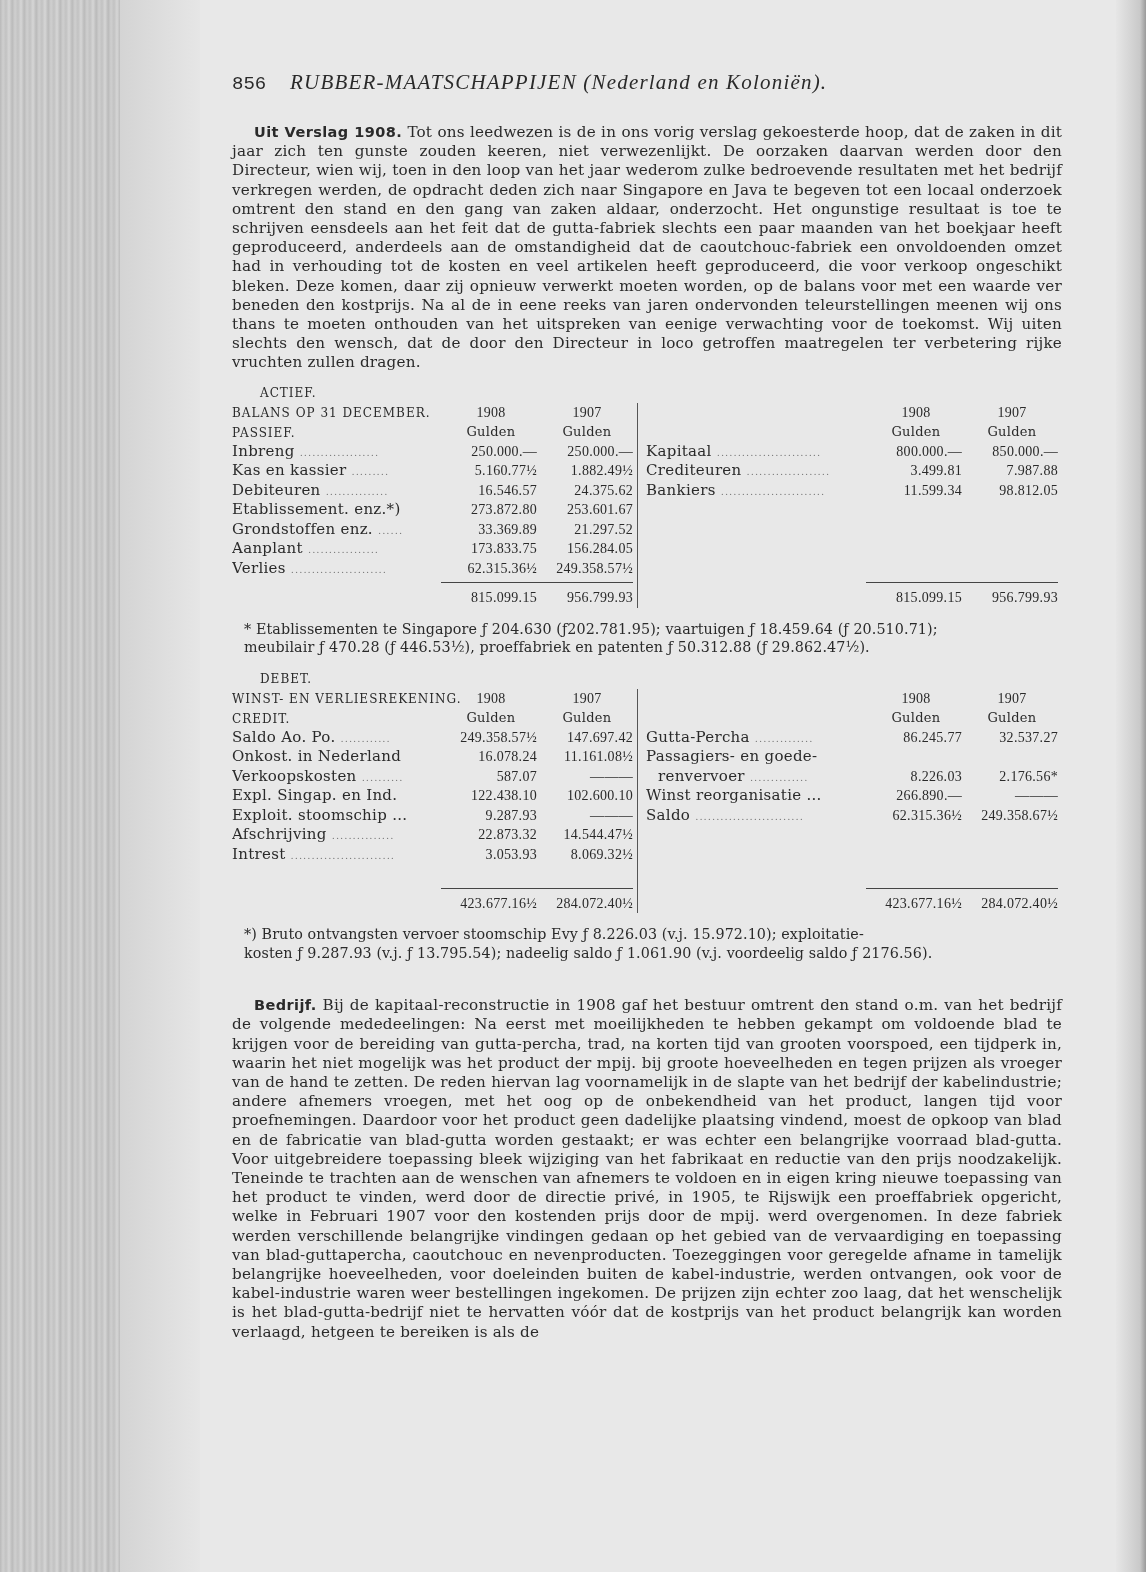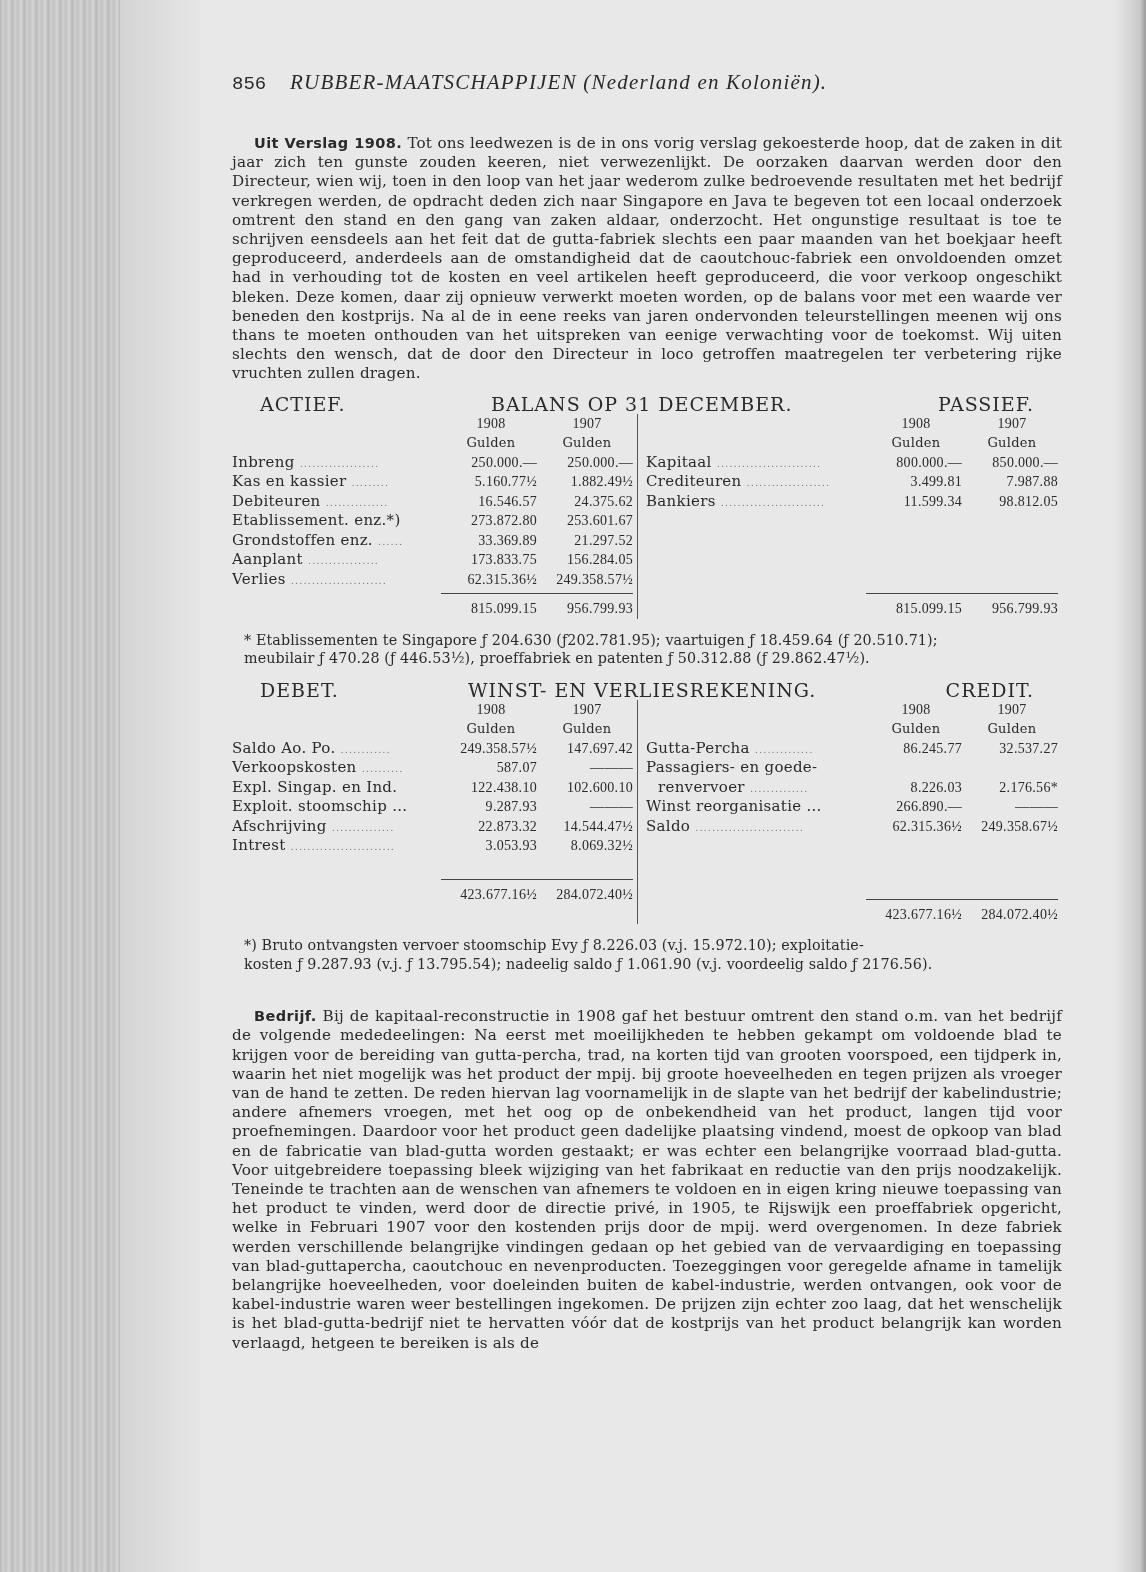--- a/index.html
+++ b/index.html
@@ -25,24 +25,24 @@
 
   .running-head { display: flex; align-items: baseline; height: 40px; }
   .page-no { font-family: Liberation Mono, monospace; font-size: 19px; width: 58px; }
   .running-title { font-family: "Liberation Serif", serif; font-style: italic; font-size: 21px; letter-spacing: 1.2px; }
 
   .para {
     font-size: 15.2px; line-height: 19.2px; text-align: justify; margin: 0;
     text-indent: 22px; letter-spacing: 0.2px;
   }
   .para .lead { font-family: "DejaVu Sans", sans-serif; font-weight: bold; font-size: 14.5px; letter-spacing: 0.4px; }
-  .p1 { margin-top: 24px; }
+  .p1 { margin-top: 13px; }
 
   .tbl { margin-top: 10px; font-size: 14.6px; letter-spacing: 0.3px; }
-  .tbl-head { display: flex; justify-content: space-between; height: 20px; line-height: 20px; font-size: 19px; }
+  .tbl-head { display: flex; height: 20px; line-height: 20px; font-size: 12px; flex-direction: column; }
   .tbl-head span { letter-spacing: 1px; }
   .tbl-head .left { margin-left: 28px; }
   .tbl-head .right { margin-right: 28px; }
   .cols { display: flex; }
   .col-left { width: 405px; border-right: 1.5px solid #555; }
   .col-right { flex: 1; }
   .row { display: flex; height: 19.5px; line-height: 19.5px; white-space: nowrap; }
   .lbl { flex: 1; overflow: hidden; font-size: 15px; }
   .lbl .dots { color: #777; letter-spacing: 1px; font-size: 10px; }
   .num { width: 92px; text-align: right; font-family: "Liberation Serif", serif; font-size: 14px; padding-right: 4px; }
@@ -202,20 +202,25 @@
             <span class="lbl"></span>
           <span class="num hg">Gulden</span>
           <span class="num hg">Gulden</span>
           </div>
         <div class="row">
             <span class="lbl"><span>Saldo Ao. Po.</span> <span class="dots">............</span></span>
             <span class="num">249.358.57½</span>
             <span class="num">147.697.42</span>
           </div>
         <div class="row">
+            <span class="lbl"><span>Onkost. in Nederland</span></span>
+            <span class="num">16.078.24</span>
+            <span class="num">11.161.08½</span>
+          </div>
+        <div class="row">
             <span class="lbl"><span>Verkoopskosten</span> <span class="dots">..........</span></span>
             <span class="num">587.07</span>
             <span class="num">———</span>
           </div>
         <div class="row">
             <span class="lbl"><span>Expl. Singap. en Ind.</span></span>
             <span class="num">122.438.10</span>
             <span class="num">102.600.10</span>
           </div>
         <div class="row">

